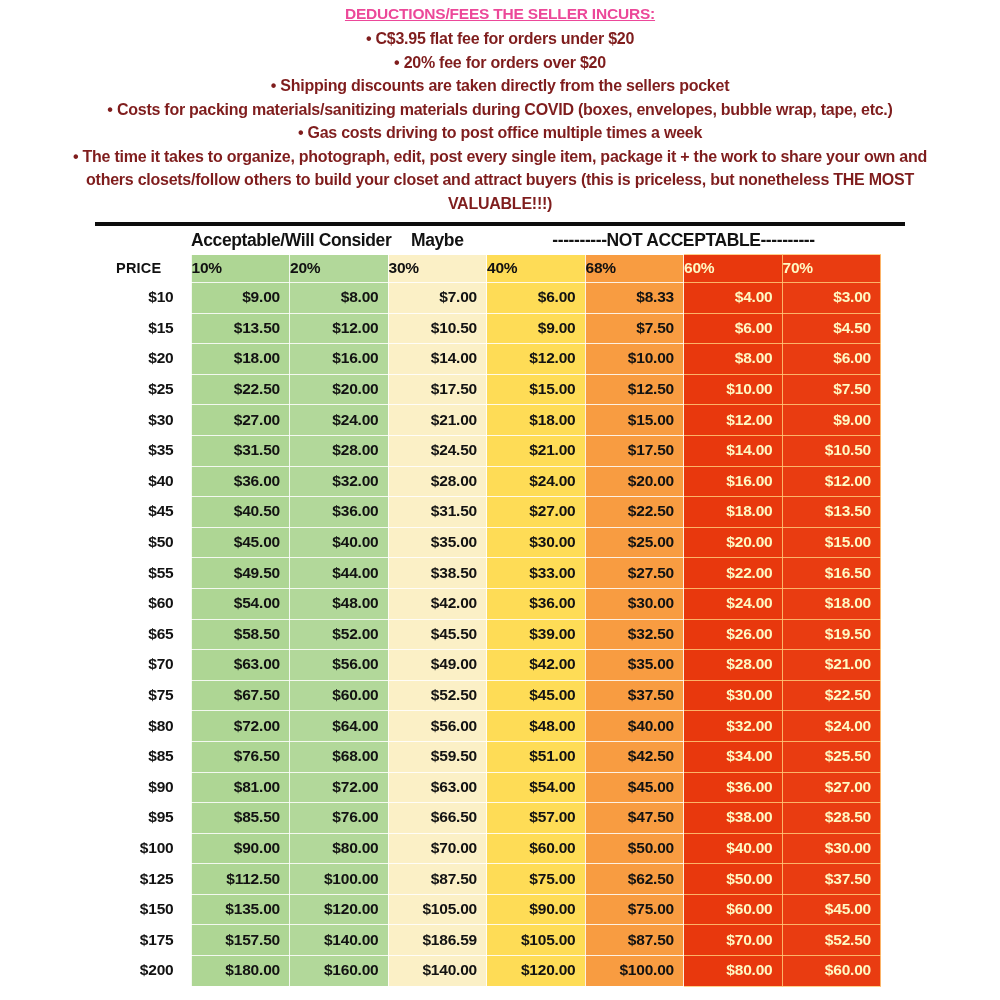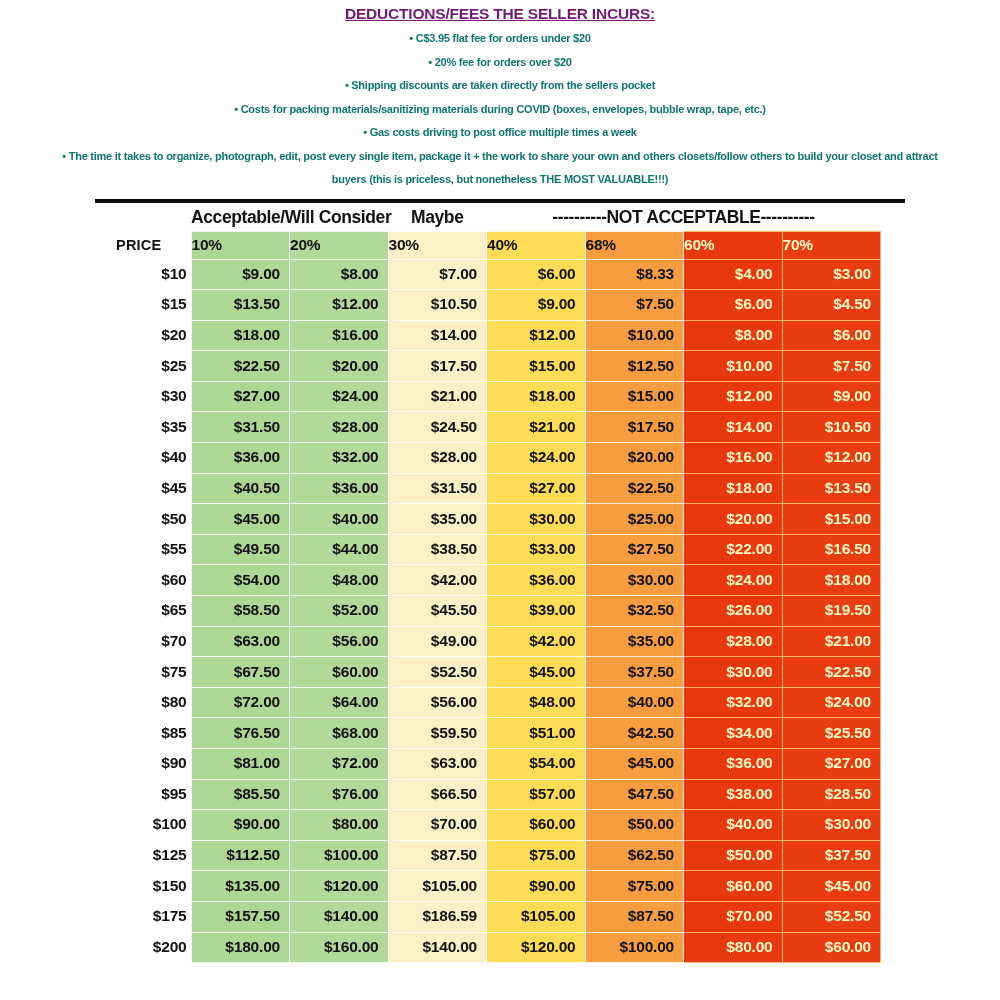--- a/index.html
+++ b/index.html
@@ -22,30 +22,30 @@
   }
 
   
   .notes {
     padding: 4px 52px 0 52px;
     text-align: center;
   }
   .notes-title {
     font-size: 15.5px;
     font-weight: bold;
-    color: #701a75;
+    color: #ec4899;
     text-decoration: underline;
     letter-spacing: -0.2px;
     line-height: 20px;
     margin-bottom: 3px;
   }
   .note-line {
-    font-size: 11px;
+    font-size: 16px;
     font-weight: bold;
-    color: #0f766e;
+    color: #7f1d1d;
     line-height: 23.5px;
     letter-spacing: -0.25px;
   }
   .note-line.wrap {
     padding: 0 8px;
   }
 
   .rule {
     margin: 7px 95px 0 95px;
     height: 0;
@@ -107,21 +107,21 @@
     height: 28.6px;
     text-align: right;
     padding: 0 9px 1px 0;
     border: 1px solid rgba(255,255,255,0.85);
     color: #121212;
   }
   tbody tr td.price-cell {
     background: #ffffff;
     border: none;
     text-align: right;
-    padding-right: 4px;
+    padding-right: 17px;
   }
 
   
   .col-10 { background: #aed694; }
   .col-20 { background: #b2d89a; }
   .col-30 { background: #fbf0c6; }
   .col-40 { background: #fedc56; }
   .col-50 { background: #f89c41; }
   .col-60 { background: #e8380d; }
   .col-70 { background: #e93c11; }

